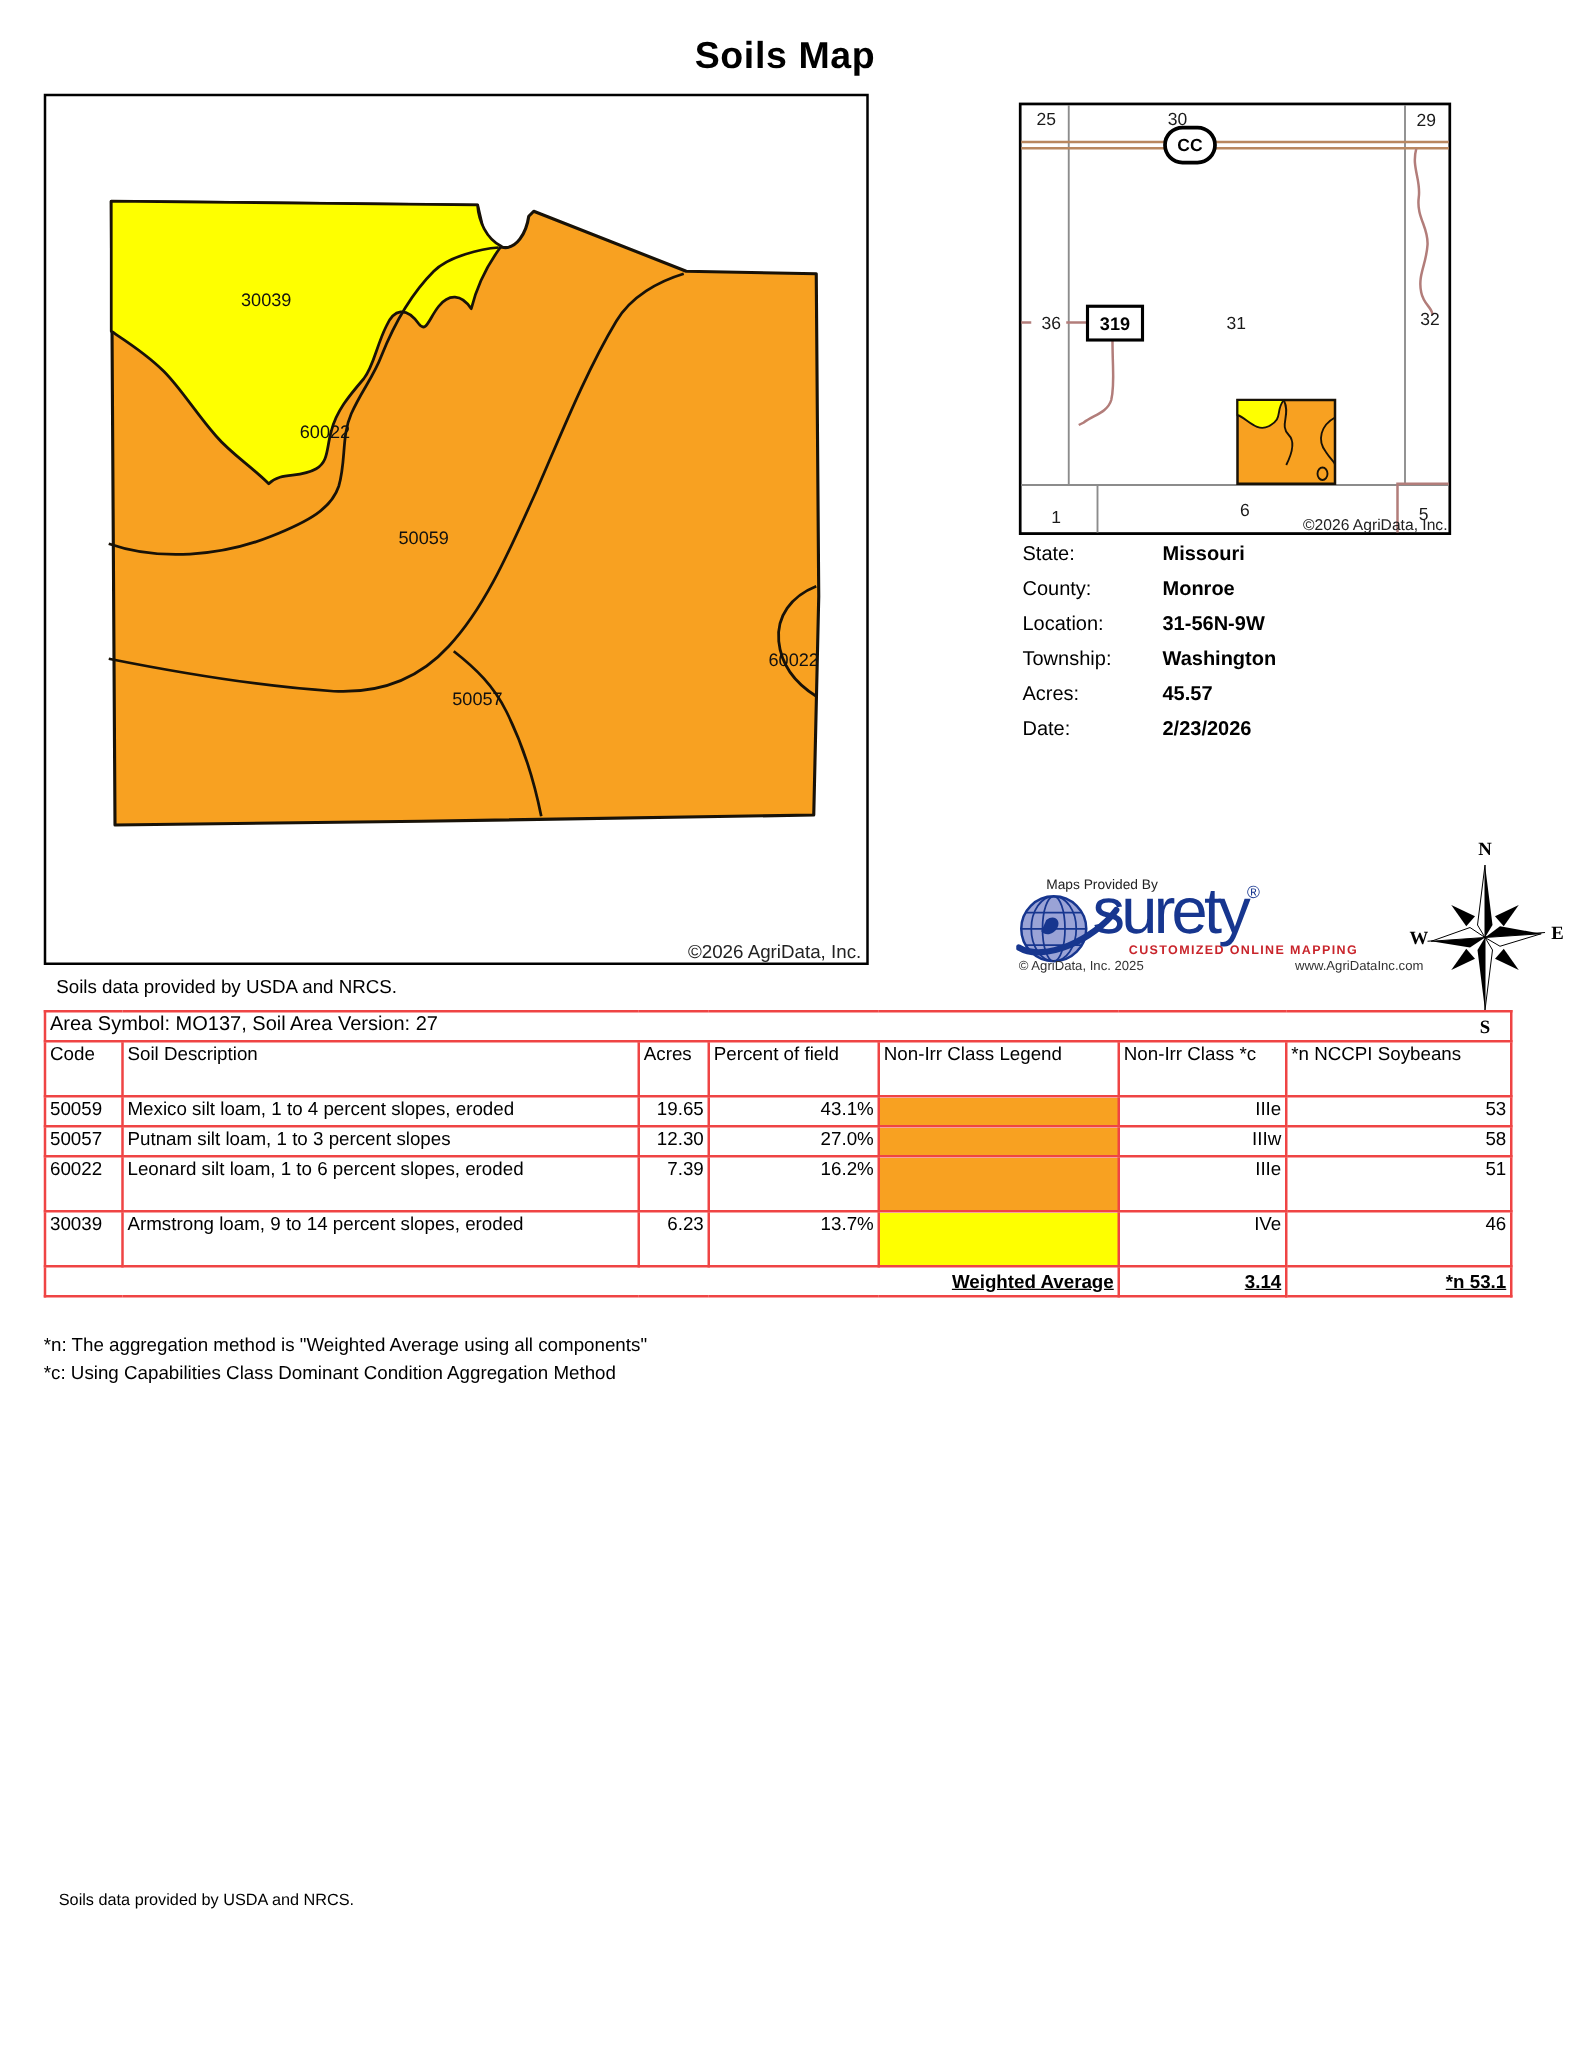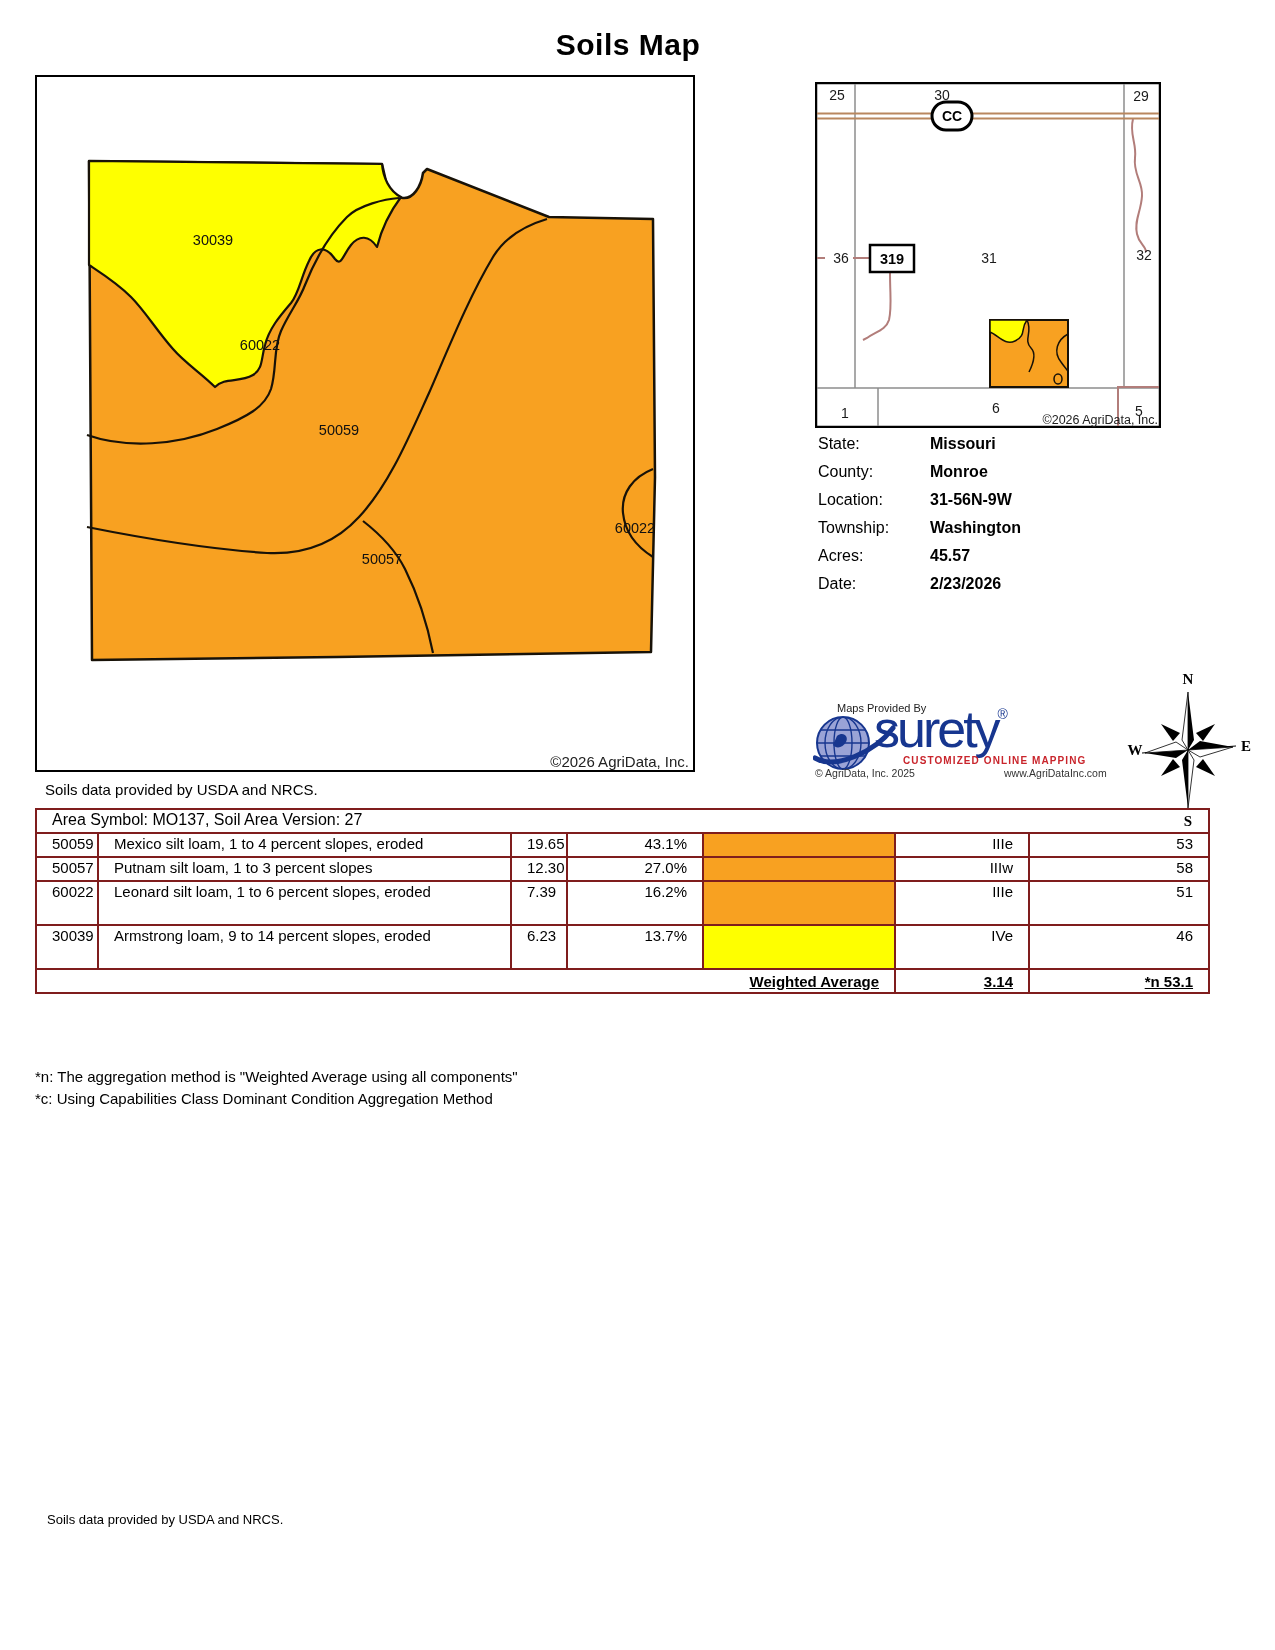--- a/index.html
+++ b/index.html
@@ -23,29 +23,29 @@
   .info-row{position:absolute;left:818px;width:360px;height:28px;font-size:16px;}
   .info-row .val{position:absolute;left:112px;font-weight:bold;text-align:center;}
 
   
   #provided-by{left:817px;top:702px;font-size:11px;color:#222;margin-left:20px;}
   #surety-globe{left:813px;top:712px;}
   #surety-word{left:874px;top:702px;font-size:52px;font-weight:normal;letter-spacing:-3px;line-height:1.05;}
   #surety-word sup{font-size:14px;letter-spacing:0;vertical-align:28px;}
   #surety-tagline{left:903px;top:755px;font-size:10px;font-weight:bold;letter-spacing:1.1px;}
   #logo-copy{left:815px;top:767px;font-size:10.5px;color:#333;}
-  #logo-site{left:1004px;top:767px;font-size:10.5px;color:#333;}
+  #logo-site{left:1036px;top:767px;font-size:10.5px;color:#333;}
 
   
   #compass{left:1125px;top:668px;}
   .compass-letter{font-family:"Liberation Serif",serif;font-weight:bold;font-size:15px;fill:#000;}
 
   
   #soil-table{left:35px;top:808px;border-collapse:collapse;table-layout:fixed;width:1173px;}
-  #soil-table td{border:2px solid #7f1d1d;font-size:15px;padding:1px 15px;vertical-align:top;overflow:hidden;}
+  #soil-table td{border:2px solid #ef4444;font-size:15px;padding:1px 3px;vertical-align:top;overflow:hidden;}
   #soil-table .h27{height:24px;}
   #soil-table .h48{height:44px;}
   #soil-table .h28{height:24px;}
   #soil-table .area-cell{font-size:16px;}
   #soil-table .num{text-align:right;}
   #soil-table .bold{font-weight:bold;text-decoration:underline;}
   #soil-table .wavg td{vertical-align:middle;}
 
   .footnote{left:35px;font-size:15px;}
   #footnote-0{top:1068px;}
@@ -215,20 +215,29 @@
       <col style="width:56px">
     <col style="width:136px">
       <col style="width:192px">
       <col style="width:134px">
       <col style="width:180px">
   </colgroup>
   <tbody>
       <tr class="h27">
     <td colspan="7" class="area-cell">Area Symbol: MO137, Soil Area Version: 27</td>
   </tr>
+  <tr class="h48">
+    <td>Code</td>
+    <td>Soil Description</td>
+    <td>Acres</td>
+    <td>Percent of field</td>
+    <td>Non-Irr Class Legend</td>
+    <td>Non-Irr Class *c</td>
+    <td>*n NCCPI Soybeans</td>
+  </tr>
   <tr class="h27">
     <td>50059</td>
     <td>Mexico silt loam, 1 to 4 percent slopes, eroded</td>
     <td class="num">19.65</td>
     <td class="num">43.1%</td>
     <td bgcolor="#F8A121"></td>
     <td class="num">IIIe</td>
     <td class="num">53</td>
   </tr>
   <tr class="h27">

